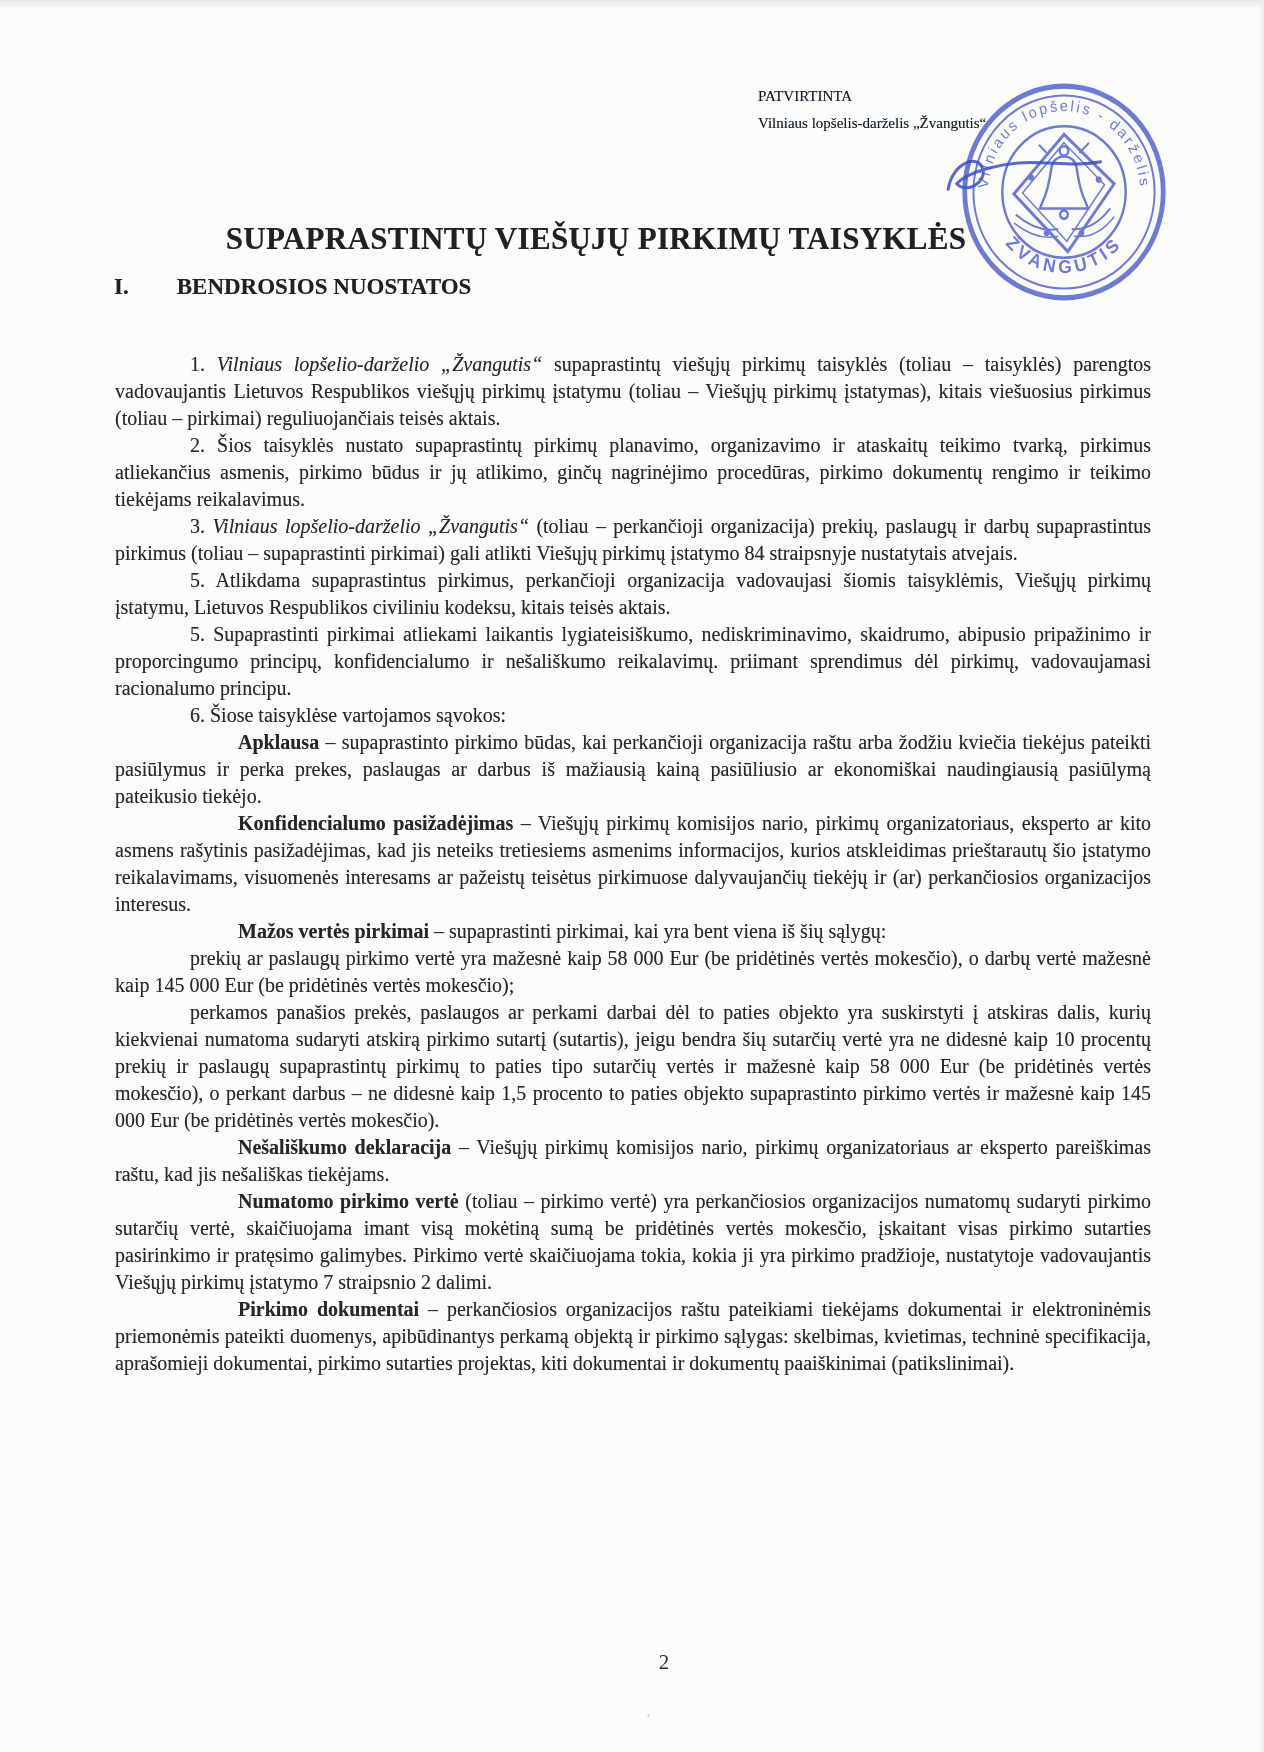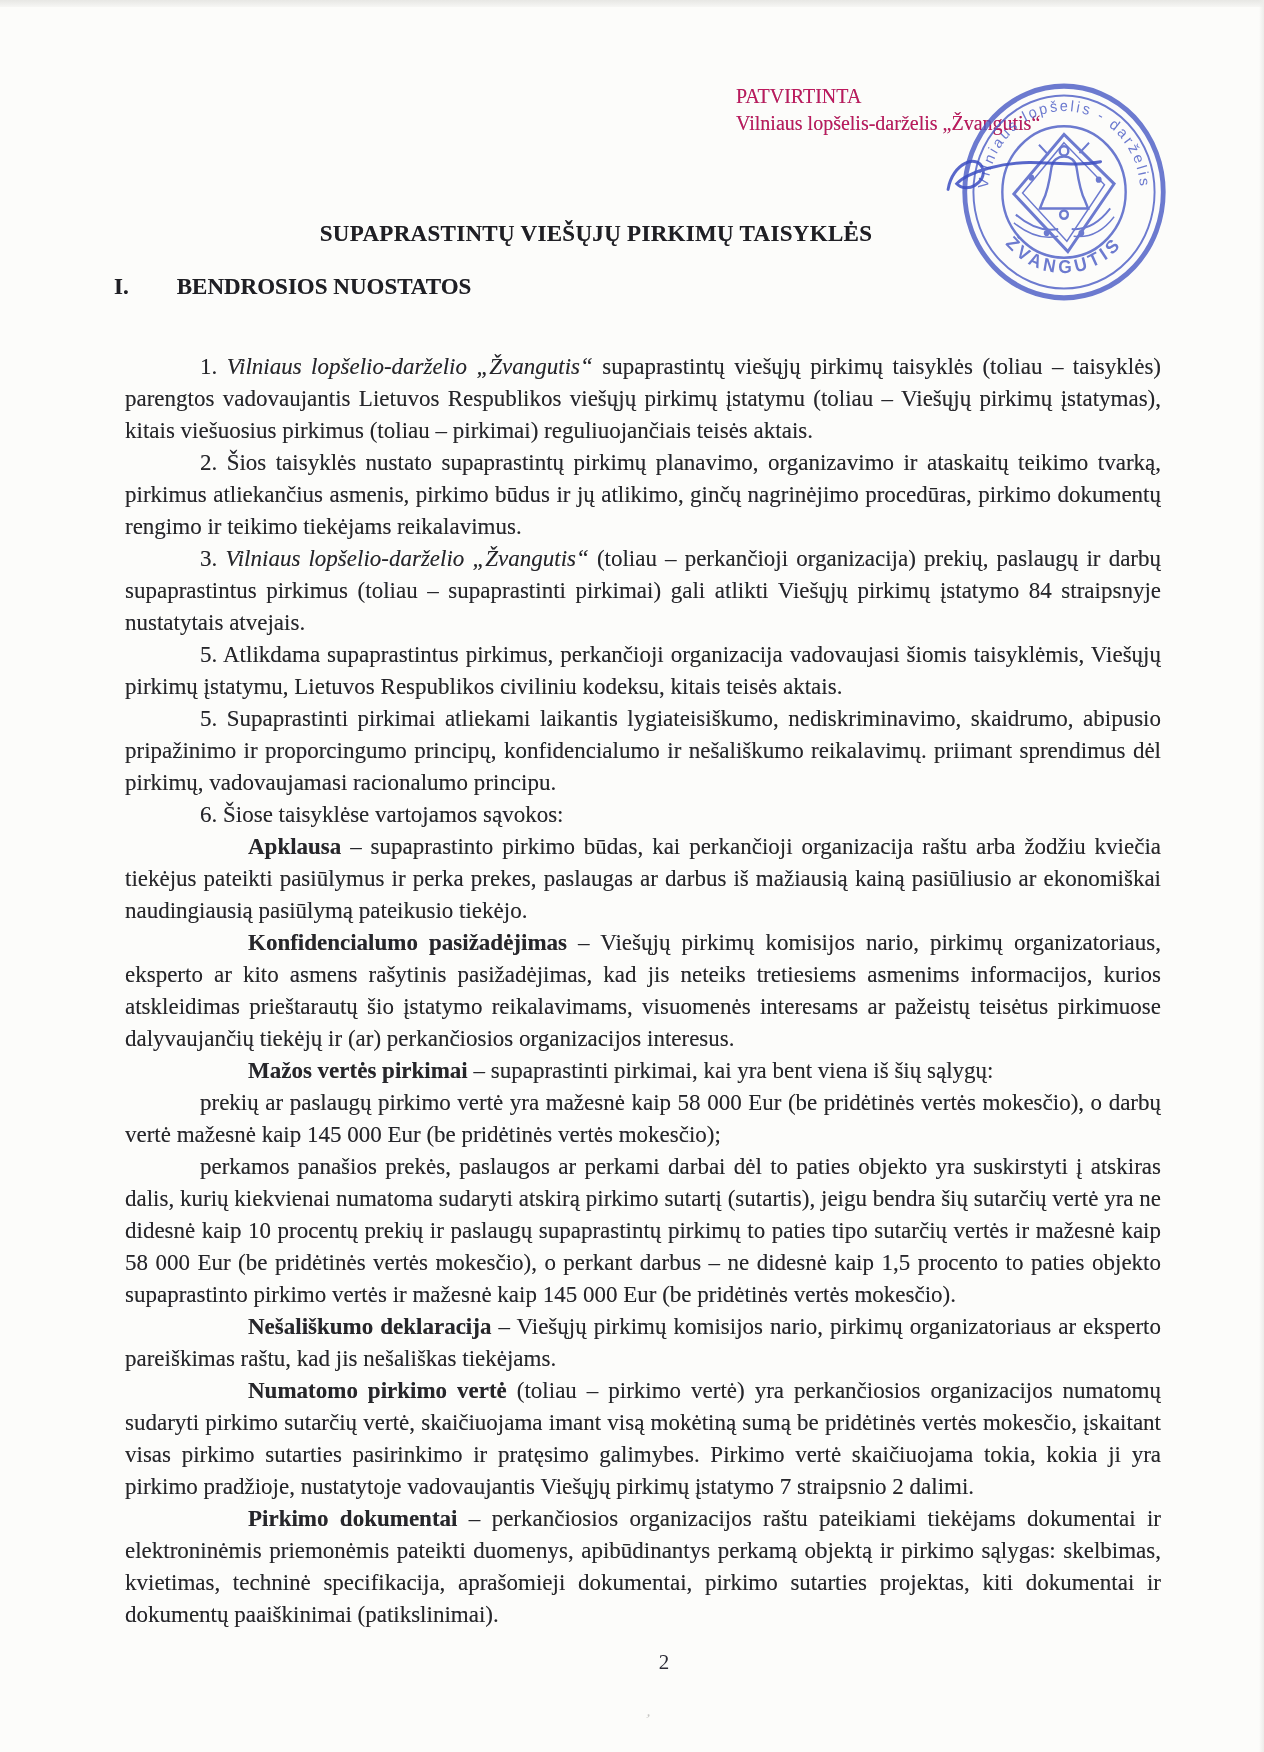--- a/index.html
+++ b/index.html
@@ -13,52 +13,52 @@
   }
   .scan-edge-top{
     position:absolute;left:0;top:0;width:1264px;height:7px;
     background:linear-gradient(#e7e7e4,#f6f6f4);
   }
   .scan-edge-right{
     position:absolute;right:0;top:0;width:5px;height:1752px;
     background:linear-gradient(90deg,rgba(0,0,0,0),#ededea);
   }
   .approval{
-    position:absolute;left:736px;top:83px;
-    font-size:20px;line-height:27px;
-    color:#be185d;
+    position:absolute;left:758px;top:83px;
+    font-size:15px;line-height:27px;
+    color:#0f172a;
     text-shadow:0 0 .6px rgba(50,50,60,.45);
     z-index:2;
   }
   .approval div{white-space:nowrap;}
   .stamp{
     position:absolute;left:958px;top:79px;width:212px;height:226px;
     z-index:3;opacity:.82;
   }
   .signature{
     position:absolute;left:933px;top:138px;width:255px;height:64px;
     z-index:4;opacity:.85;
   }
   .doc-title{
     position:absolute;left:0;top:221px;width:1192px;
     text-align:center;
-    font-size:23px;font-weight:bold;color:#1f1f24;
+    font-size:31px;font-weight:bold;color:#1f1f24;
     letter-spacing:.3px;
     text-shadow:0 0 .6px rgba(30,30,40,.5);
     z-index:1;
   }
   .section-head{
     position:absolute;left:114px;top:274px;width:1036px;
     font-size:23px;font-weight:bold;color:#1f1f24;
     text-shadow:0 0 .6px rgba(30,30,40,.5);
   }
   .section-head .num{margin-right:48px;}
   .doc-body{
-    position:absolute;left:125px;top:351px;width:1036px;
-    font-size:23px;line-height:32px;
+    position:absolute;left:115px;top:351px;width:1036px;
+    font-size:20px;line-height:27px;
     text-align:justify;
     text-shadow:0 0 .5px rgba(40,40,48,.4);
   }
   .doc-body p{margin:0;text-indent:75px;}
   .doc-body .b{font-weight:bold;margin-left:48px;}
   .doc-body .i{font-style:italic;}
   .page-number{
     position:absolute;left:114px;top:1650px;width:1100px;
     text-align:center;font-size:21px;color:#2c2c36;
   }

